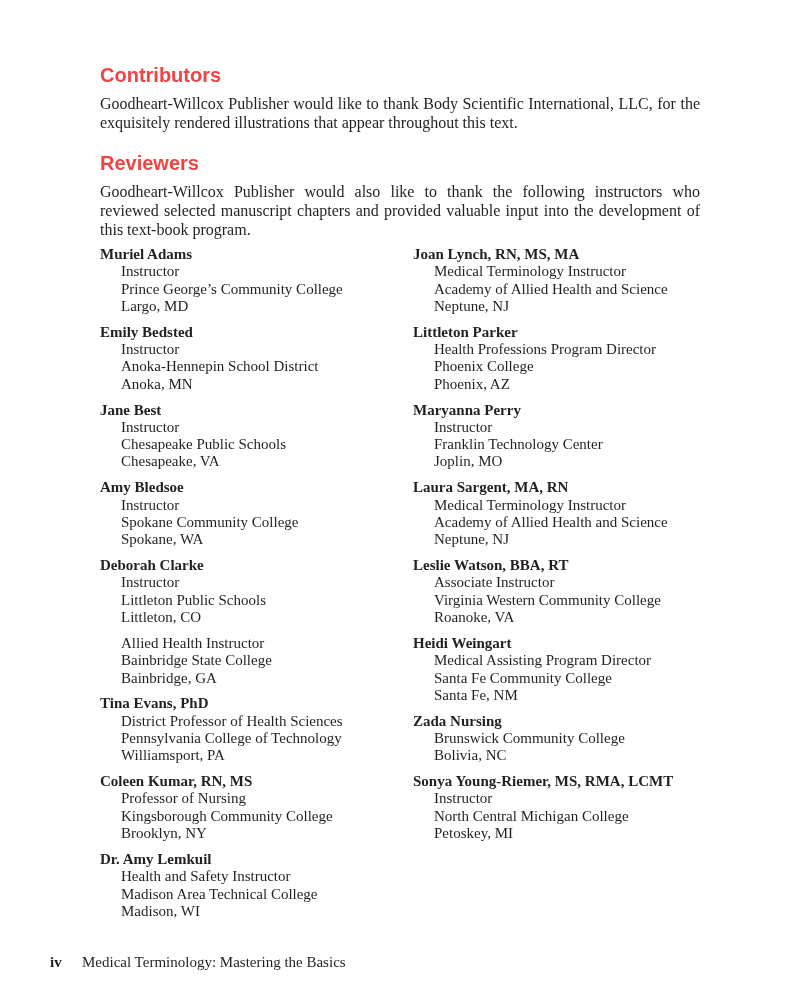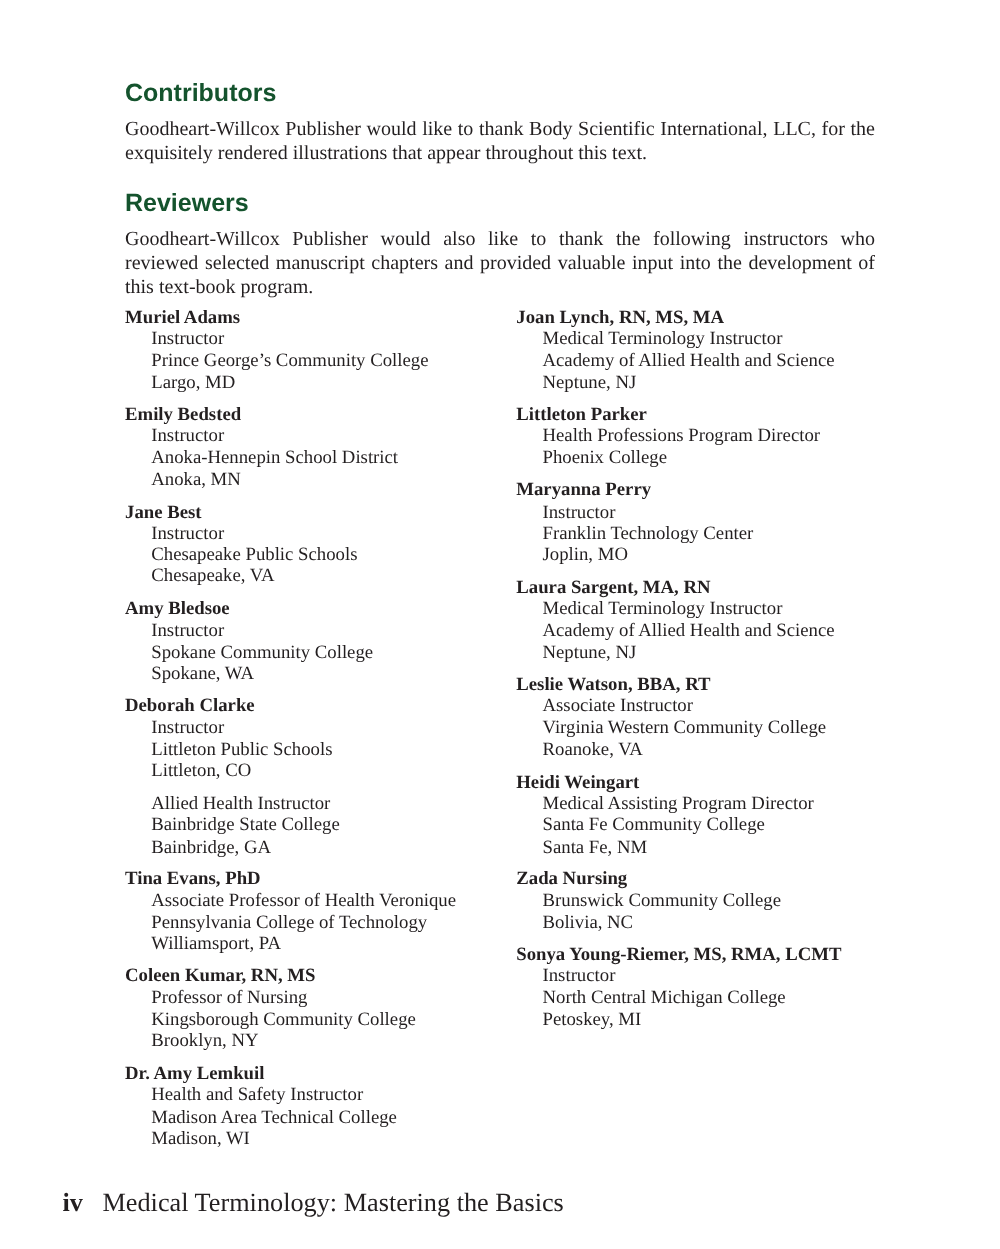--- a/index.html
+++ b/index.html
@@ -1,35 +1,35 @@
 <!DOCTYPE html>
 <html><head>
 <meta charset="utf-8">
 <style>
   html, body { margin: 0; padding: 0; background: #ffffff; }
   body { width: 800px; height: 999px; position: relative; overflow: hidden;
          font-family: "DejaVu Serif", "Liberation Serif", serif; color: #231f20; }
   .page { position: absolute; left: 100px; top: 0; width: 600px; }
   h2 { font-family: "Liberation Sans", "DejaVu Sans", sans-serif; font-weight: bold;
-       color: #14532d; font-size: 20px; margin: 0; line-height: 24px; }
+       color: #ef4444; font-size: 20px; margin: 0; line-height: 24px; }
   .h-contrib { position: absolute; top: 63px; left: 0; }
   .h-review { position: absolute; top: 151px; left: 0; }
   .para { position: absolute; left: 0; width: 600px; font-family: "Liberation Serif", serif;
           font-size: 16px; line-height: 19px; text-align: justify; margin: 0; }
   .p1 { top: 94px; }
   .p2 { top: 182px; }
   .cols { position: absolute; top: 246px; left: 0; width: 620px; display: flex; }
   .col { display: flex; flex-direction: column; }
   .col-left { width: 313px; }
   .col-right { width: 307px; }
   .entry { margin-bottom: 8.6px; font-family: "Liberation Serif", serif; font-size: 15px; line-height: 17.3px; }
   .entry .name { font-weight: bold; display: block; }
   .entry .line { display: block; padding-left: 21px; }
   .footer { position: absolute; top: 953px; left: 50px; font-family: "Liberation Serif", serif;
-            font-size: 21px; line-height: 18px; }
+            font-size: 15px; line-height: 18px; }
   .footer .pg { font-weight: bold; display: inline-block; width: 32px; }
 </style>
 </head>
 <body>
 
 <div class="page">
   <h2 class="h-contrib">Contributors</h2>
   <p class="para p1">Goodheart-Willcox Publisher would like to thank Body Scientific International, LLC, for the exquisitely rendered illustrations that appear throughout this text.</p>
 
   <h2 class="h-review">Reviewers</h2>
@@ -67,21 +67,21 @@
           <span class="line">Littleton Public Schools</span>
           <span class="line">Littleton, CO</span>
         </div>
       <div class="entry">
           <span class="line">Allied Health Instructor</span>
           <span class="line">Bainbridge State College</span>
           <span class="line">Bainbridge, GA</span>
         </div>
       <div class="entry">
           <span class="name">Tina Evans, PhD</span>
-          <span class="line">Associate Professor of Health Veronique</span>
+          <span class="line">District Professor of Health Sciences</span>
           <span class="line">Pennsylvania College of Technology</span>
           <span class="line">Williamsport, PA</span>
         </div>
       <div class="entry">
           <span class="name">Coleen Kumar, RN, MS</span>
           <span class="line">Professor of Nursing</span>
           <span class="line">Kingsborough Community College</span>
           <span class="line">Brooklyn, NY</span>
         </div>
       <div class="entry">
@@ -95,20 +95,21 @@
       <div class="entry">
           <span class="name">Joan Lynch, RN, MS, MA</span>
           <span class="line">Medical Terminology Instructor</span>
           <span class="line">Academy of Allied Health and Science</span>
           <span class="line">Neptune, NJ</span>
         </div>
       <div class="entry">
           <span class="name">Littleton Parker</span>
           <span class="line">Health Professions Program Director</span>
           <span class="line">Phoenix College</span>
+          <span class="line">Phoenix, AZ</span>
         </div>
       <div class="entry">
           <span class="name">Maryanna Perry</span>
           <span class="line">Instructor</span>
           <span class="line">Franklin Technology Center</span>
           <span class="line">Joplin, MO</span>
         </div>
       <div class="entry">
           <span class="name">Laura Sargent, MA, RN</span>
           <span class="line">Medical Terminology Instructor</span>

